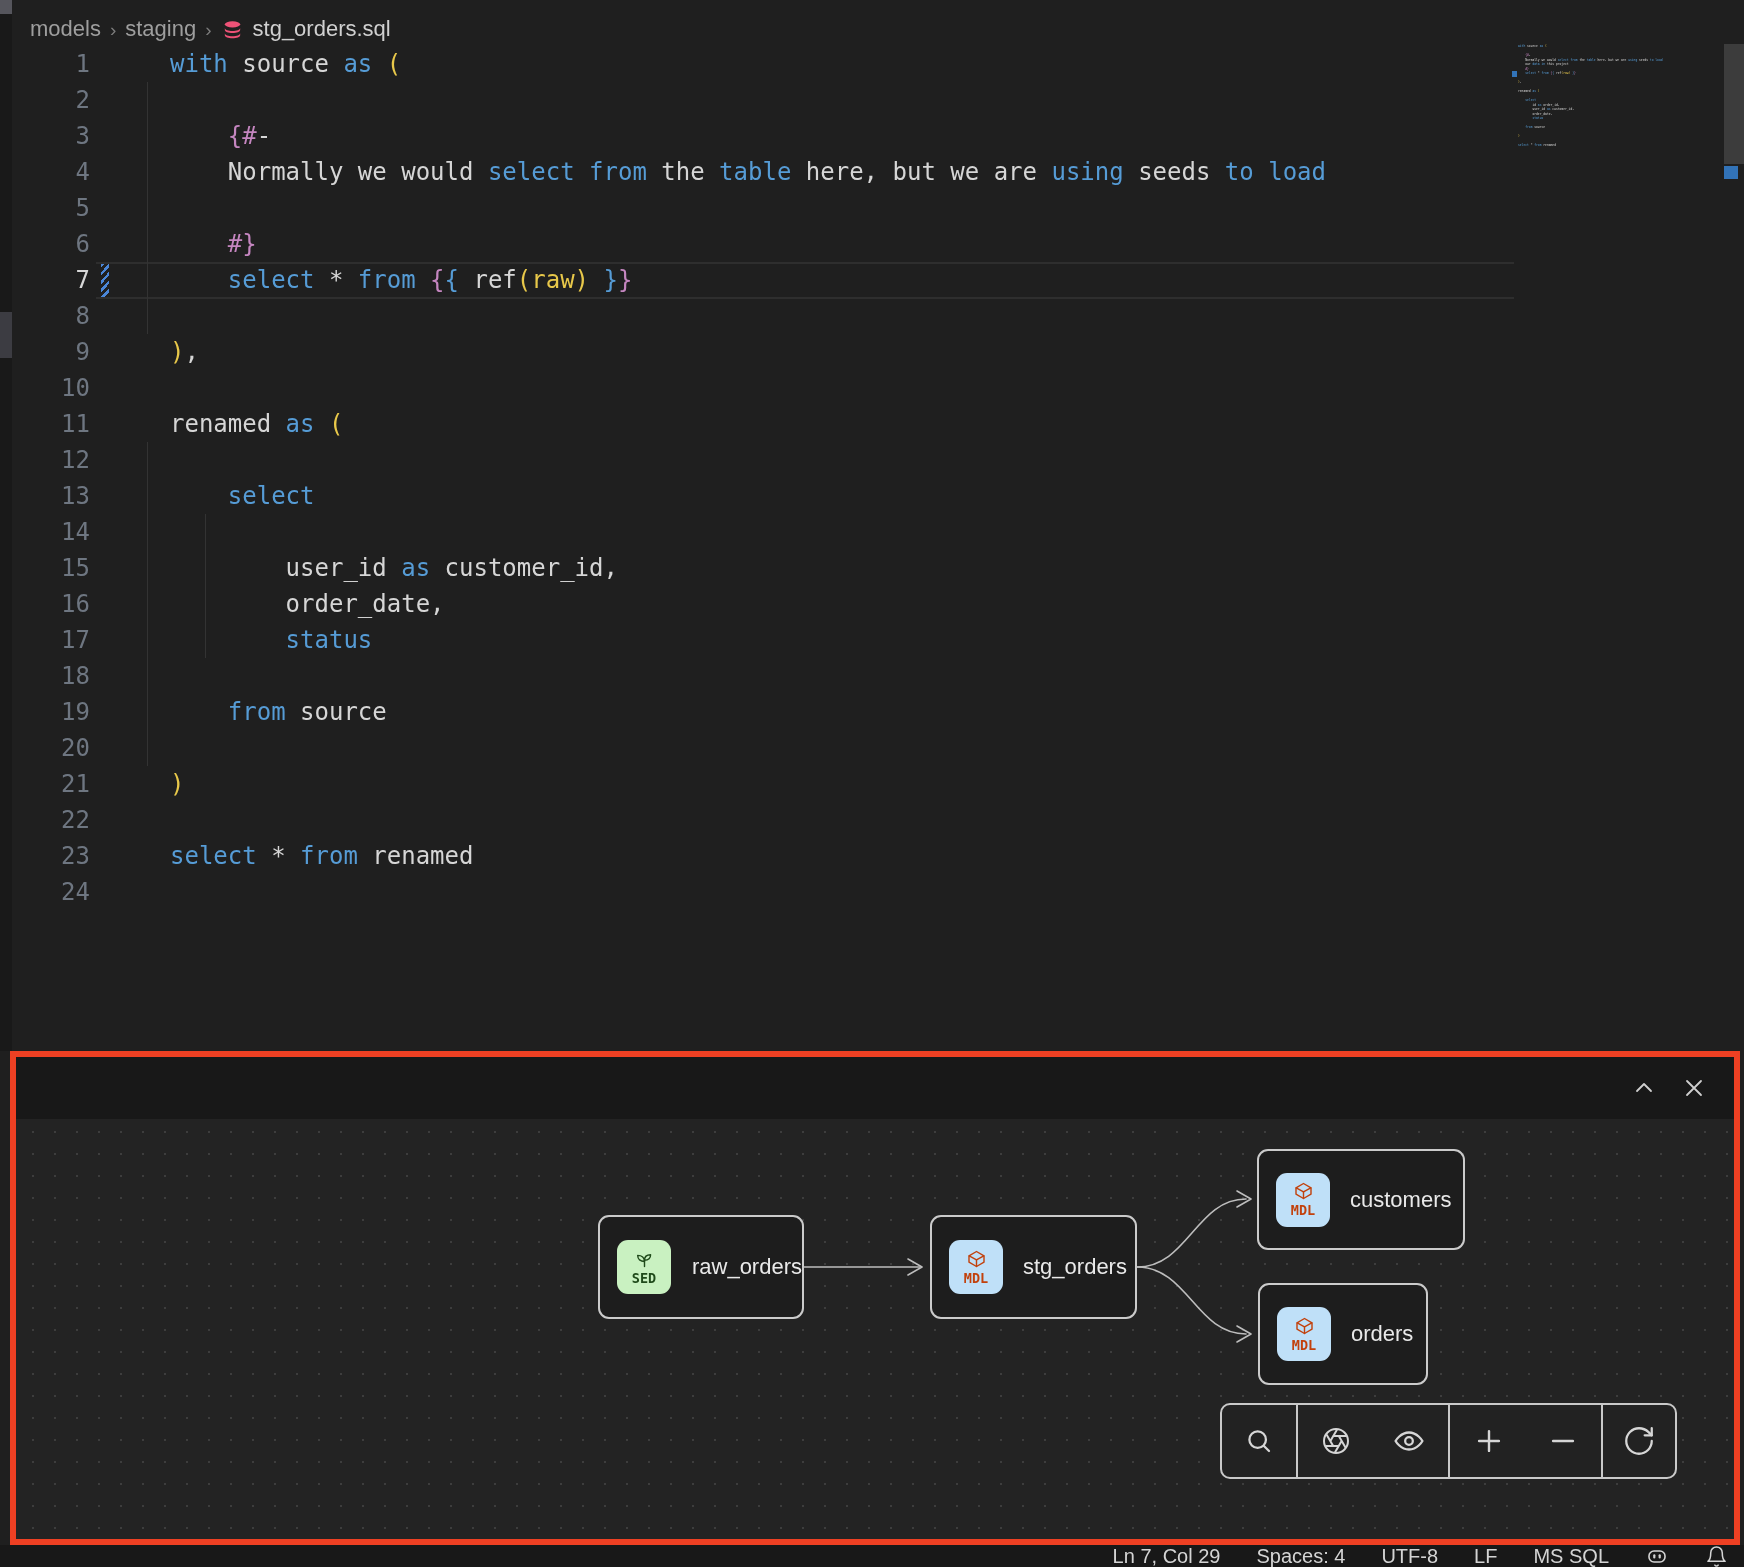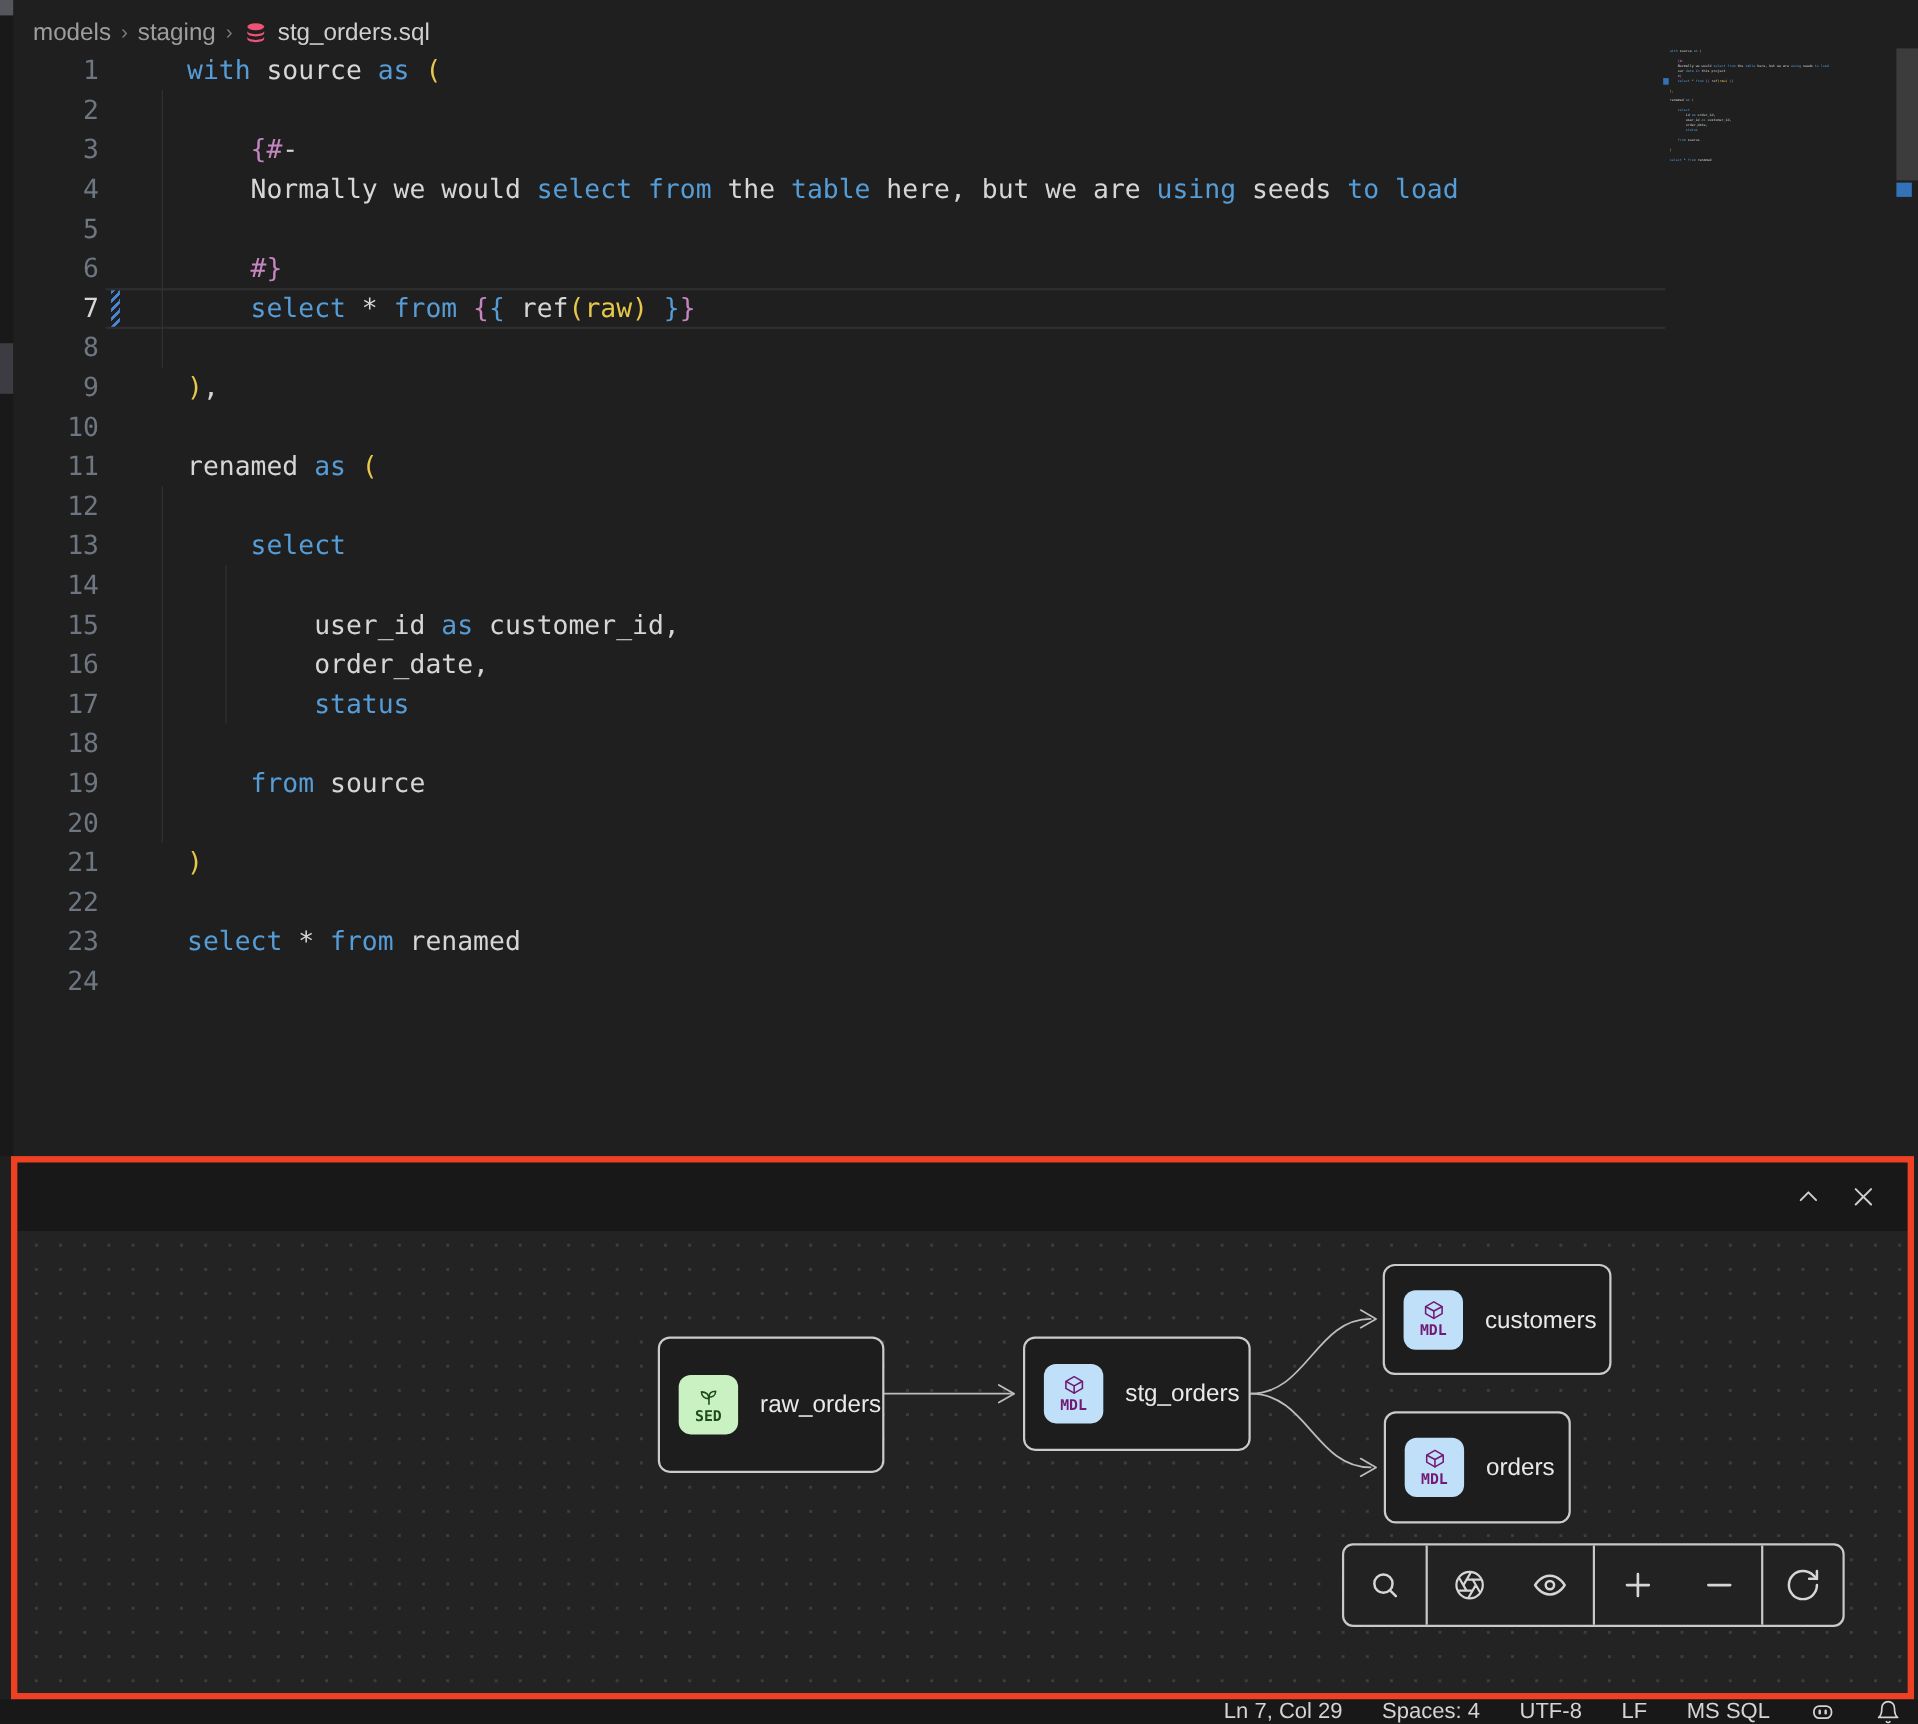--- a/index.html
+++ b/index.html
@@ -65,24 +65,24 @@
     background-image:radial-gradient(circle,#3d3d3d 1.3px, rgba(0,0,0,0) 1.4px);
     background-size:22px 22px; background-position:6px 2px; overflow:hidden; }
   #edges { position:absolute; left:0; top:0; pointer-events:none; }
 
   .lnode { position:absolute; background:#1d1d1d; border:2px solid #cbcbcb; border-radius:11px;
            display:flex; align-items:center; padding-left:17px; cursor:pointer; }
   .lnode .label { margin-left:20px; font-size:22px; color:#e9e9e9; }
   .badge { width:54px; height:54px; border-radius:11px; display:flex; flex-direction:column;
            align-items:center; justify-content:center; flex:none; }
   .badge.seed  { background:#c9f1c1; color:#1f4a1a; }
-  .badge.model { background:#bfe0f8; color:#701a75; }
+  .badge.model { background:#bfe0f8; color:#c2410c; }
   .badge .btxt { font-family:"DejaVu Sans Mono", monospace; font-size:13.5px; font-weight:bold; margin-top:1px; }
   .badge svg { display:block; }
-  #node-raw       { left:582px;  top:96px;  width:206px; height:124px; }
+  #node-raw       { left:582px;  top:96px;  width:206px; height:104px;justify-content:space-between; }
   #node-stg       { left:914px;  top:96px;  width:207px; height:104px; }
   #node-customers { left:1241px; top:30px;  width:208px; height:101px; }
   #node-orders    { left:1242px; top:164px; width:170px; height:102px; }
 
   #graph-toolbar { position:absolute; left:1204px; top:284px; width:457px; height:76px;
                    background:#222222; border:2px solid #c9c9c9; border-radius:10px;
                    display:flex; align-items:stretch; }
   .tb-cell { display:flex; align-items:center; justify-content:center; gap:40px; }
   .tb-cell + .tb-cell { border-left:2px solid #c9c9c9; }
   .tb-c1 { width:74px; } .tb-c2 { width:152px; } .tb-c3 { width:153px; } .tb-c4 { flex:1; }

